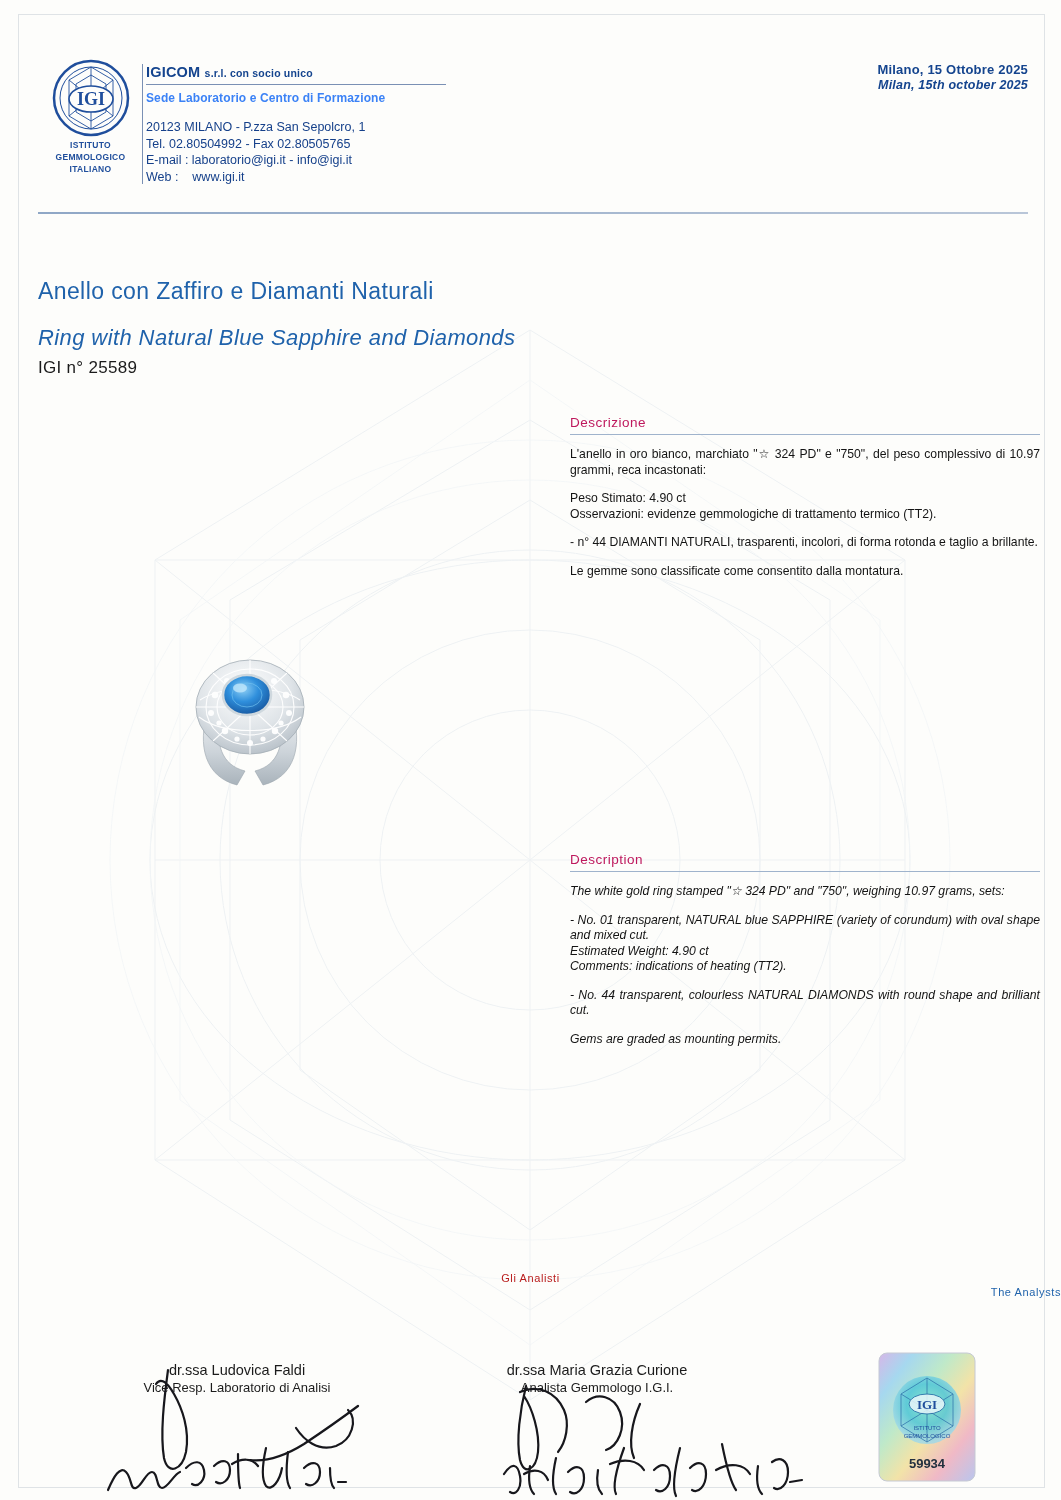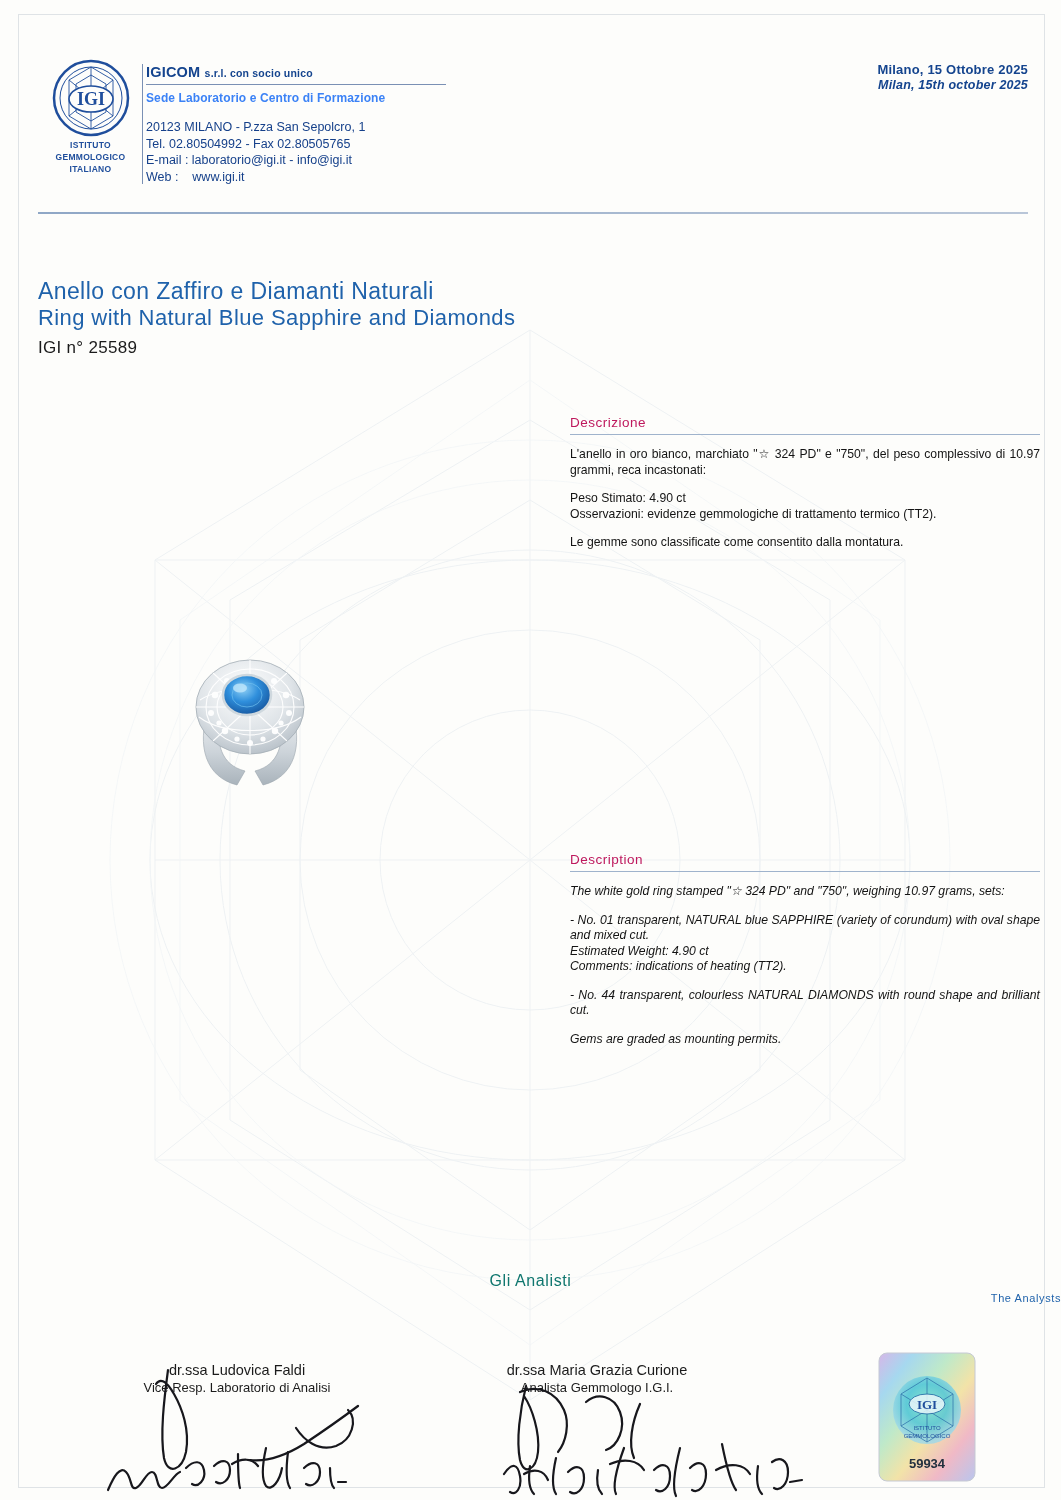--- a/index.html
+++ b/index.html
@@ -134,22 +134,23 @@
   .title-it {
     font-size: 23px;
     color: #1f62ab;
     letter-spacing: 0.4px;
     font-weight: normal;
     white-space: nowrap;
   }
   .title-en {
     font-size: 22px;
     color: #1f62ab;
+    font-style: italic;
     letter-spacing: 0.4px;
-    margin-top: 0;
+    margin-top: 20px;
     white-space: nowrap;
   }
   .title-num {
     font-size: 17px;
     color: #1b1b1b;
     margin-top: 7px;
     letter-spacing: 0.3px;
   }
 
   
@@ -193,22 +194,22 @@
 
   
   .analysts {
     position: absolute;
     left: 0;
     top: 1272px;
     width: 1061px;
     text-align: center;
   }
   .analysts-it {
-    font-size: 16px;
-    color: #0f766e;
+    font-size: 11px;
+    color: #b91c1c;
     letter-spacing: 0.6px;
   }
   .analysts-en {
     font-size: 11px;
     color: #1f62ab;
     letter-spacing: 0.6px;
     margin-top: 2px;
     text-align: right;
   }
   .sig {
@@ -375,20 +376,21 @@
       <ellipse cx="65" cy="43" rx="7" ry="4.5" fill="#bfe6fb" opacity="0.8"></ellipse>
     </svg>
   </div>
 
   <div class="desc-block desc-it">
     <div class="desc-head">Descrizione</div>
     <div class="desc-rule"></div>
     <p class="desc-p">L'anello in oro bianco, marchiato "☆ 324 PD" e "750", del peso complessivo di 10.97 grammi, reca incastonati:</p>
     <p class="desc-p tight">Peso Stimato: 4.90 ct</p>
     <p class="desc-p">Osservazioni: evidenze gemmologiche di trattamento termico (TT2).</p>
+    <p class="desc-p">- n° 44 DIAMANTI NATURALI, trasparenti, incolori, di forma rotonda e taglio a brillante.</p>
     <p class="desc-p">Le gemme sono classificate come consentito dalla montatura.</p>
   </div>
 
   <div class="desc-block desc-en">
     <div class="desc-head en">Description</div>
     <div class="desc-rule"></div>
     <p class="desc-p">The white gold ring stamped "☆ 324 PD" and "750", weighing 10.97 grams, sets:</p>
     <p class="desc-p tight">- No. 01 transparent, NATURAL blue SAPPHIRE (variety of corundum) with oval shape and mixed cut.</p>
     <p class="desc-p tight">Estimated Weight: 4.90 ct</p>
     <p class="desc-p">Comments: indications of heating (TT2).</p>

